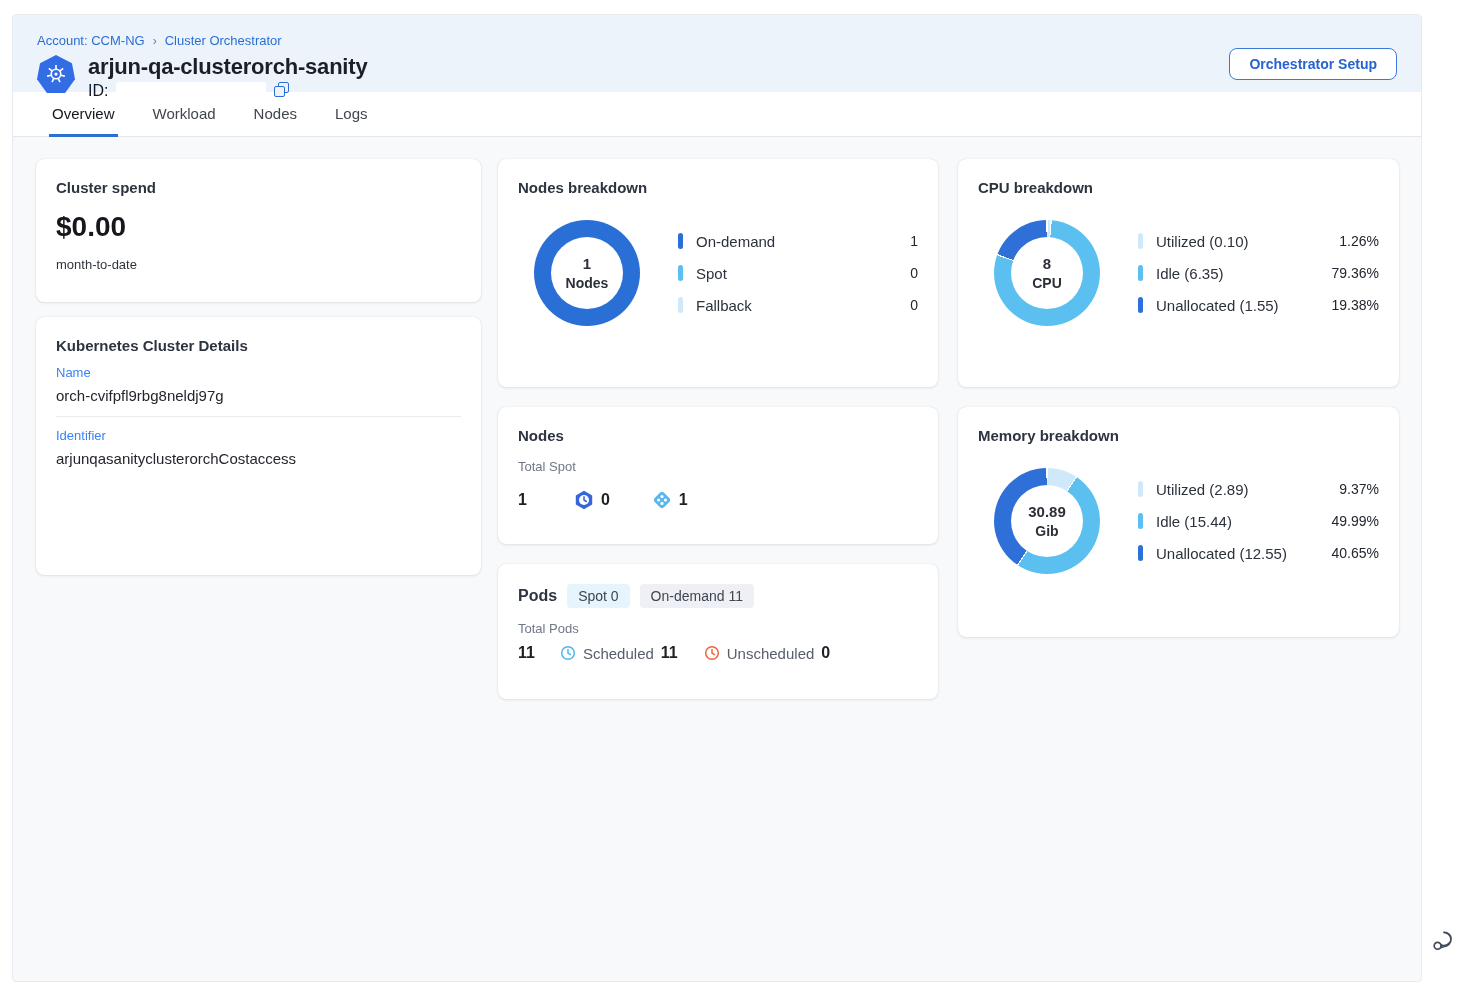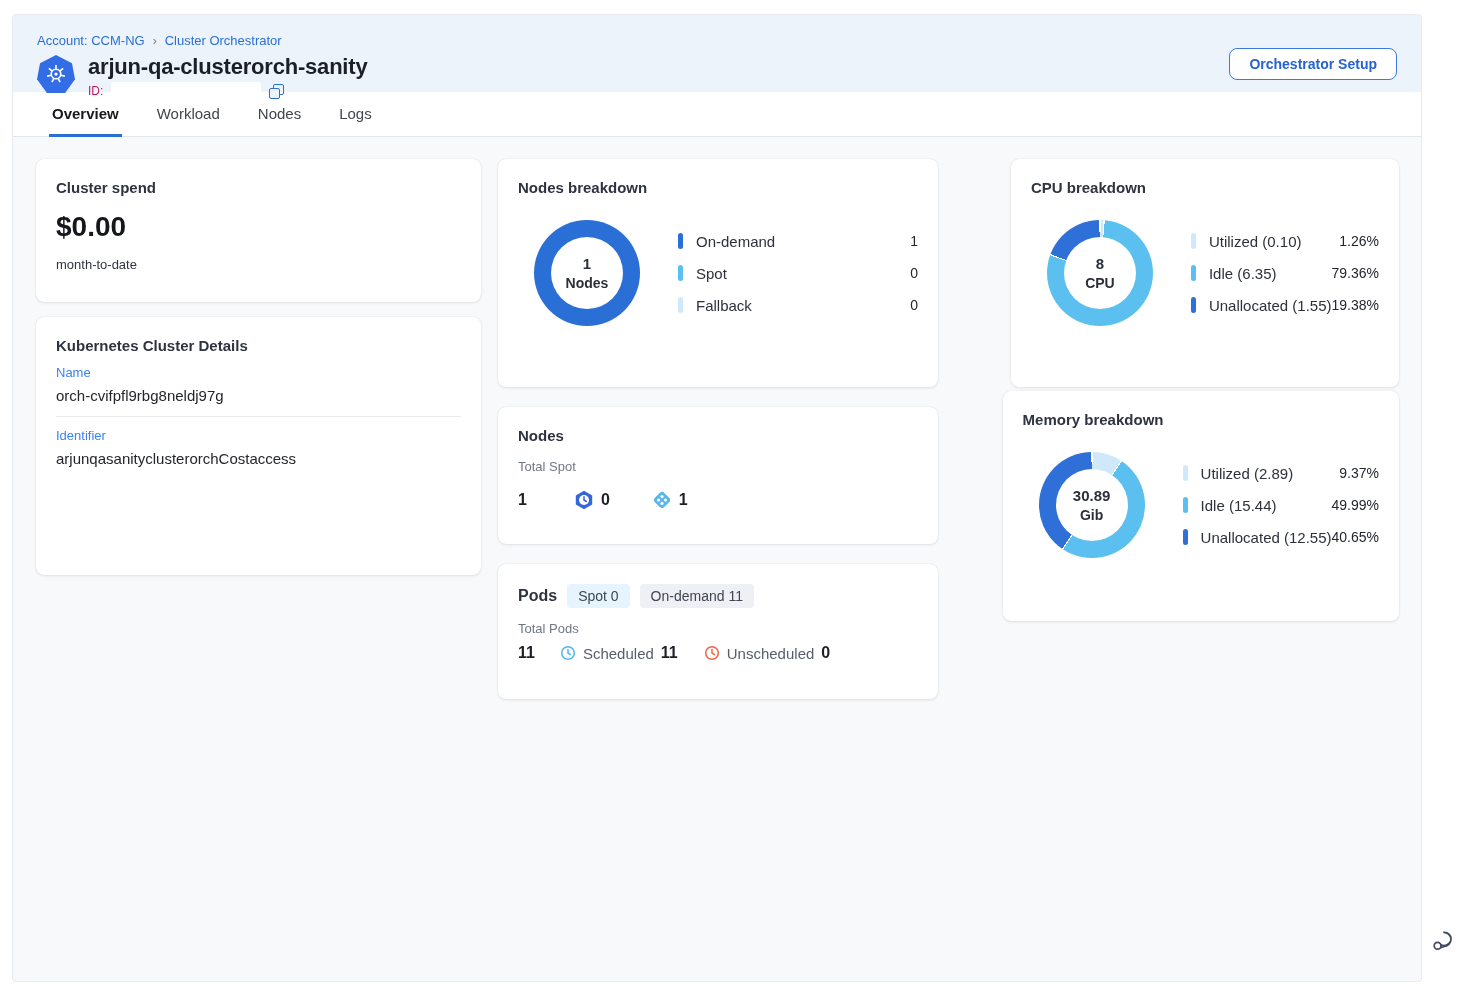--- a/index.html
+++ b/index.html
@@ -11,44 +11,44 @@
   
   .header { position:relative; height:77px; background:#ecf3fb; padding:18px 24px 0 24px; }
   .breadcrumb { font-size:13px; color:#2b6fd4; display:flex; gap:8px; align-items:center; }
   .crumb { cursor:pointer; }
   .crumb-sep { color:#6d7c93; font-size:12px; }
   .title-row { display:flex; margin-top:7px; gap:13px; }
   .k8s-icon { width:38px; height:38px; background:#326de6; flex:0 0 38px;
               clip-path:polygon(50% 0%, 92% 22%, 100% 64%, 74% 100%, 26% 100%, 0% 64%, 8% 22%);
               display:flex; align-items:center; justify-content:center; }
   .page-title { font-size:22px; font-weight:700; color:#1c1f26; letter-spacing:-0.2px; line-height:1.1; }
-  .id-row { display:flex; align-items:center; gap:8px; margin-top:3px; font-size:12px; color:#be185d; }
+  .id-row { display:flex; gap:8px; margin-top:3px; font-size:16px; color:#0f172a; }
   .id-box { width:150px; height:18px; background:#ffffff; border-radius:3px; }
   .copy-icon { position:relative; width:15px; height:15px; display:inline-block; cursor:pointer; }
   .copy-icon::after { content:""; position:absolute; right:0; top:0; width:9px; height:9px;
                       border:1.6px solid #2b6fd4; border-radius:2px; }
   .copy-icon::before { content:""; position:absolute; left:0; bottom:0; width:9px; height:9px;
                        border:1.6px solid #2b6fd4; border-radius:2px; background:#ecf3fb; z-index:1; }
   .setup-btn { position:absolute; right:24px; top:33px; background:#ffffff; color:#2563d0;
                font-size:14px; font-weight:700; padding:7px 19px; border:1.5px solid #3b79da;
                border-radius:8px; cursor:pointer; font-family:inherit; }
 
   
   .tabbar { height:45px; background:#ffffff; border-bottom:1px solid #e3e6ea;
             display:flex; padding-left:36px; gap:32px; }
   .tab { display:flex; align-items:center; font-size:15px; color:#41454d; cursor:pointer;
          border-bottom:3px solid transparent; padding:0 3px; margin-bottom:-1px; }
-  .tab.active { font-weight:700; color:#16181d; border-bottom-color:#2b6fd4; }
+  .tab.active { font-weight:400; color:#16181d; border-bottom-color:#2b6fd4; }
 
   
   .content { position:relative; height:830px; }
   .col { position:absolute; top:22px; display:flex; flex-direction:column; }
   .col1 { left:23px;  width:445px; gap:15px; }
   .col2 { left:485px; width:440px; gap:20px; }
-  .col3 { left:945px; width:441px; gap:4px;align-items:flex-end; }
+  .col3 { left:945px; width:441px; gap:20px; }
   .card { background:#ffffff; border-radius:8px; padding:20px;
           box-shadow:0 1px 3px rgba(30,35,48,.10), 0 0 1px rgba(30,35,48,.16); }
   .card-title { font-size:15px; font-weight:700; color:#2e3340; }
 
   .spend-card { height:143px; }
   .spend-amount { font-size:28px; font-weight:800; color:#15171c; margin-top:15px; }
   .spend-period { font-size:13px; color:#30343d; margin-top:14px; }
 
   .details-card { height:258px; }
   .detail-row { padding:11px 0 12px 0; }

